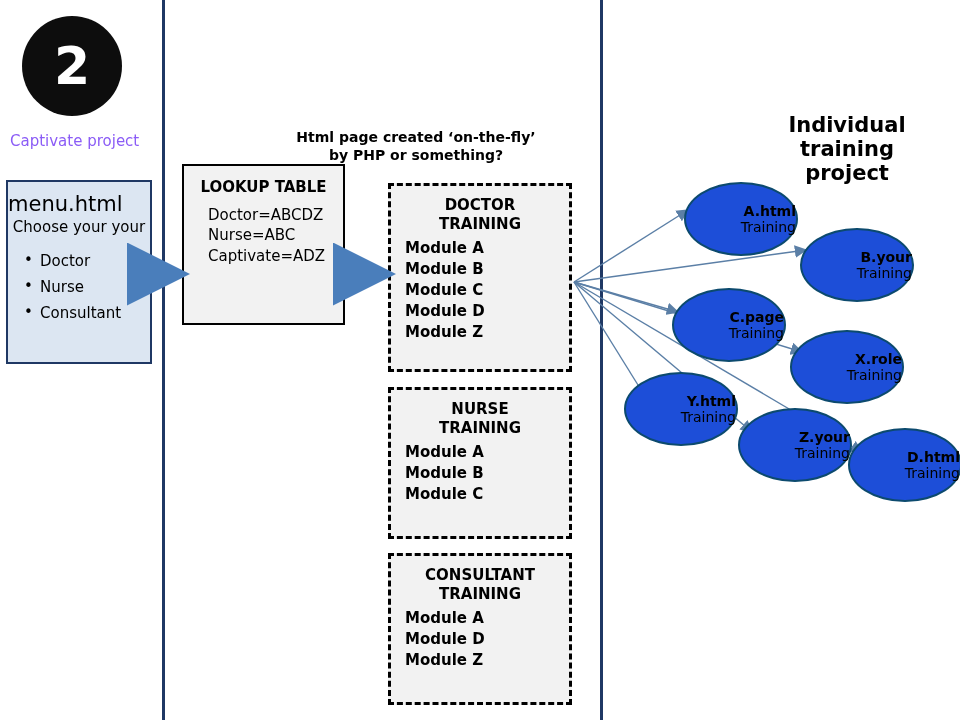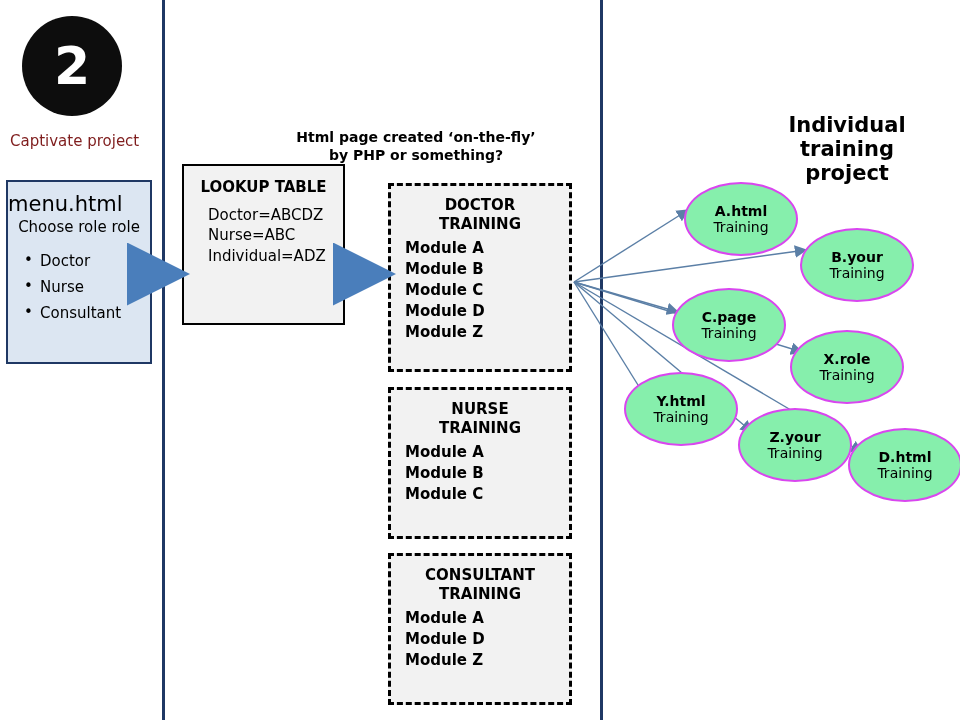--- a/index.html
+++ b/index.html
@@ -30,21 +30,21 @@
     justify-content: center;
     font-weight: bold;
   }
   .badge-num {
     font-size: 52px;
     line-height: 1;
   }
   .caption {
     position: absolute;
     font-size: 15px;
-    color: #7f1d1d;
+    color: #8b5cf6;
   }
   .menu-box {
     position: absolute;
     background: #dce6f2;
     border: 2px solid #1f3864;
     box-sizing: border-box;
   }
   .menu-title {
     font-weight: normal;
     font-size: 21px;
@@ -118,26 +118,26 @@
   }
   .indiv-title {
     position: absolute;
     text-align: center;
     font-size: 21px;
     font-weight: bold;
     line-height: 1.15;
   }
   .ellipse {
     position: absolute;
-    background: #86efac;
-    border: 2px solid #d946ef;
+    background: #1d4ed8;
+    border: 2px solid #0c4a6e;
     border-radius: 50%;
     display: flex;
     flex-direction: column;
-    align-items: center;
+    align-items: flex-end;
     justify-content: center;
     font-size: 14px;
     box-sizing: border-box;
   }
   .ellipse .e-name {
     font-weight: bold;
   }
   .ellipse .e-sub {
     font-weight: normal;
   }
@@ -158,34 +158,34 @@
   <div class="vline" style="left:162px; top:0; height:720px;"></div>
   <div class="vline" style="left:600px; top:0; height:720px;"></div>
 
   <div class="badge" style="left:22px; top:16px; width:100px; height:100px;">
     <span class="badge-num">2</span>
   </div>
   <div class="caption" style="left:10px; top:132px;">Captivate project</div>
 
   <div class="menu-box" style="left:6px; top:180px; width:146px; height:184px;">
     <div class="menu-title">menu.html</div>
-    <div class="menu-sub">Choose role role</div>
+    <div class="menu-sub">Choose your your</div>
     <ul class="menu-list">
       <li>Doctor</li>
       <li>Nurse</li>
       <li>Consultant</li>
     </ul>
   </div>
 
   <div class="lookup-box" style="left:182px; top:164px; width:163px; height:161px;">
     <div class="lookup-title">LOOKUP TABLE</div>
     <div class="lookup-lines">
       <div>Doctor=ABCDZ</div>
       <div>Nurse=ABC</div>
-      <div>Individual=ADZ</div>
+      <div>Captivate=ADZ</div>
     </div>
   </div>
 
   <div class="hdr-note" style="left:270px; top:128px; width:292px;">
     <div>Html page created ‘on-the-fly’</div>
     <div>by PHP or something?</div>
   </div>
 
   <div class="train-box" style="left:388px; top:183px; width:184px; height:189px;">
     <div class="train-title">

